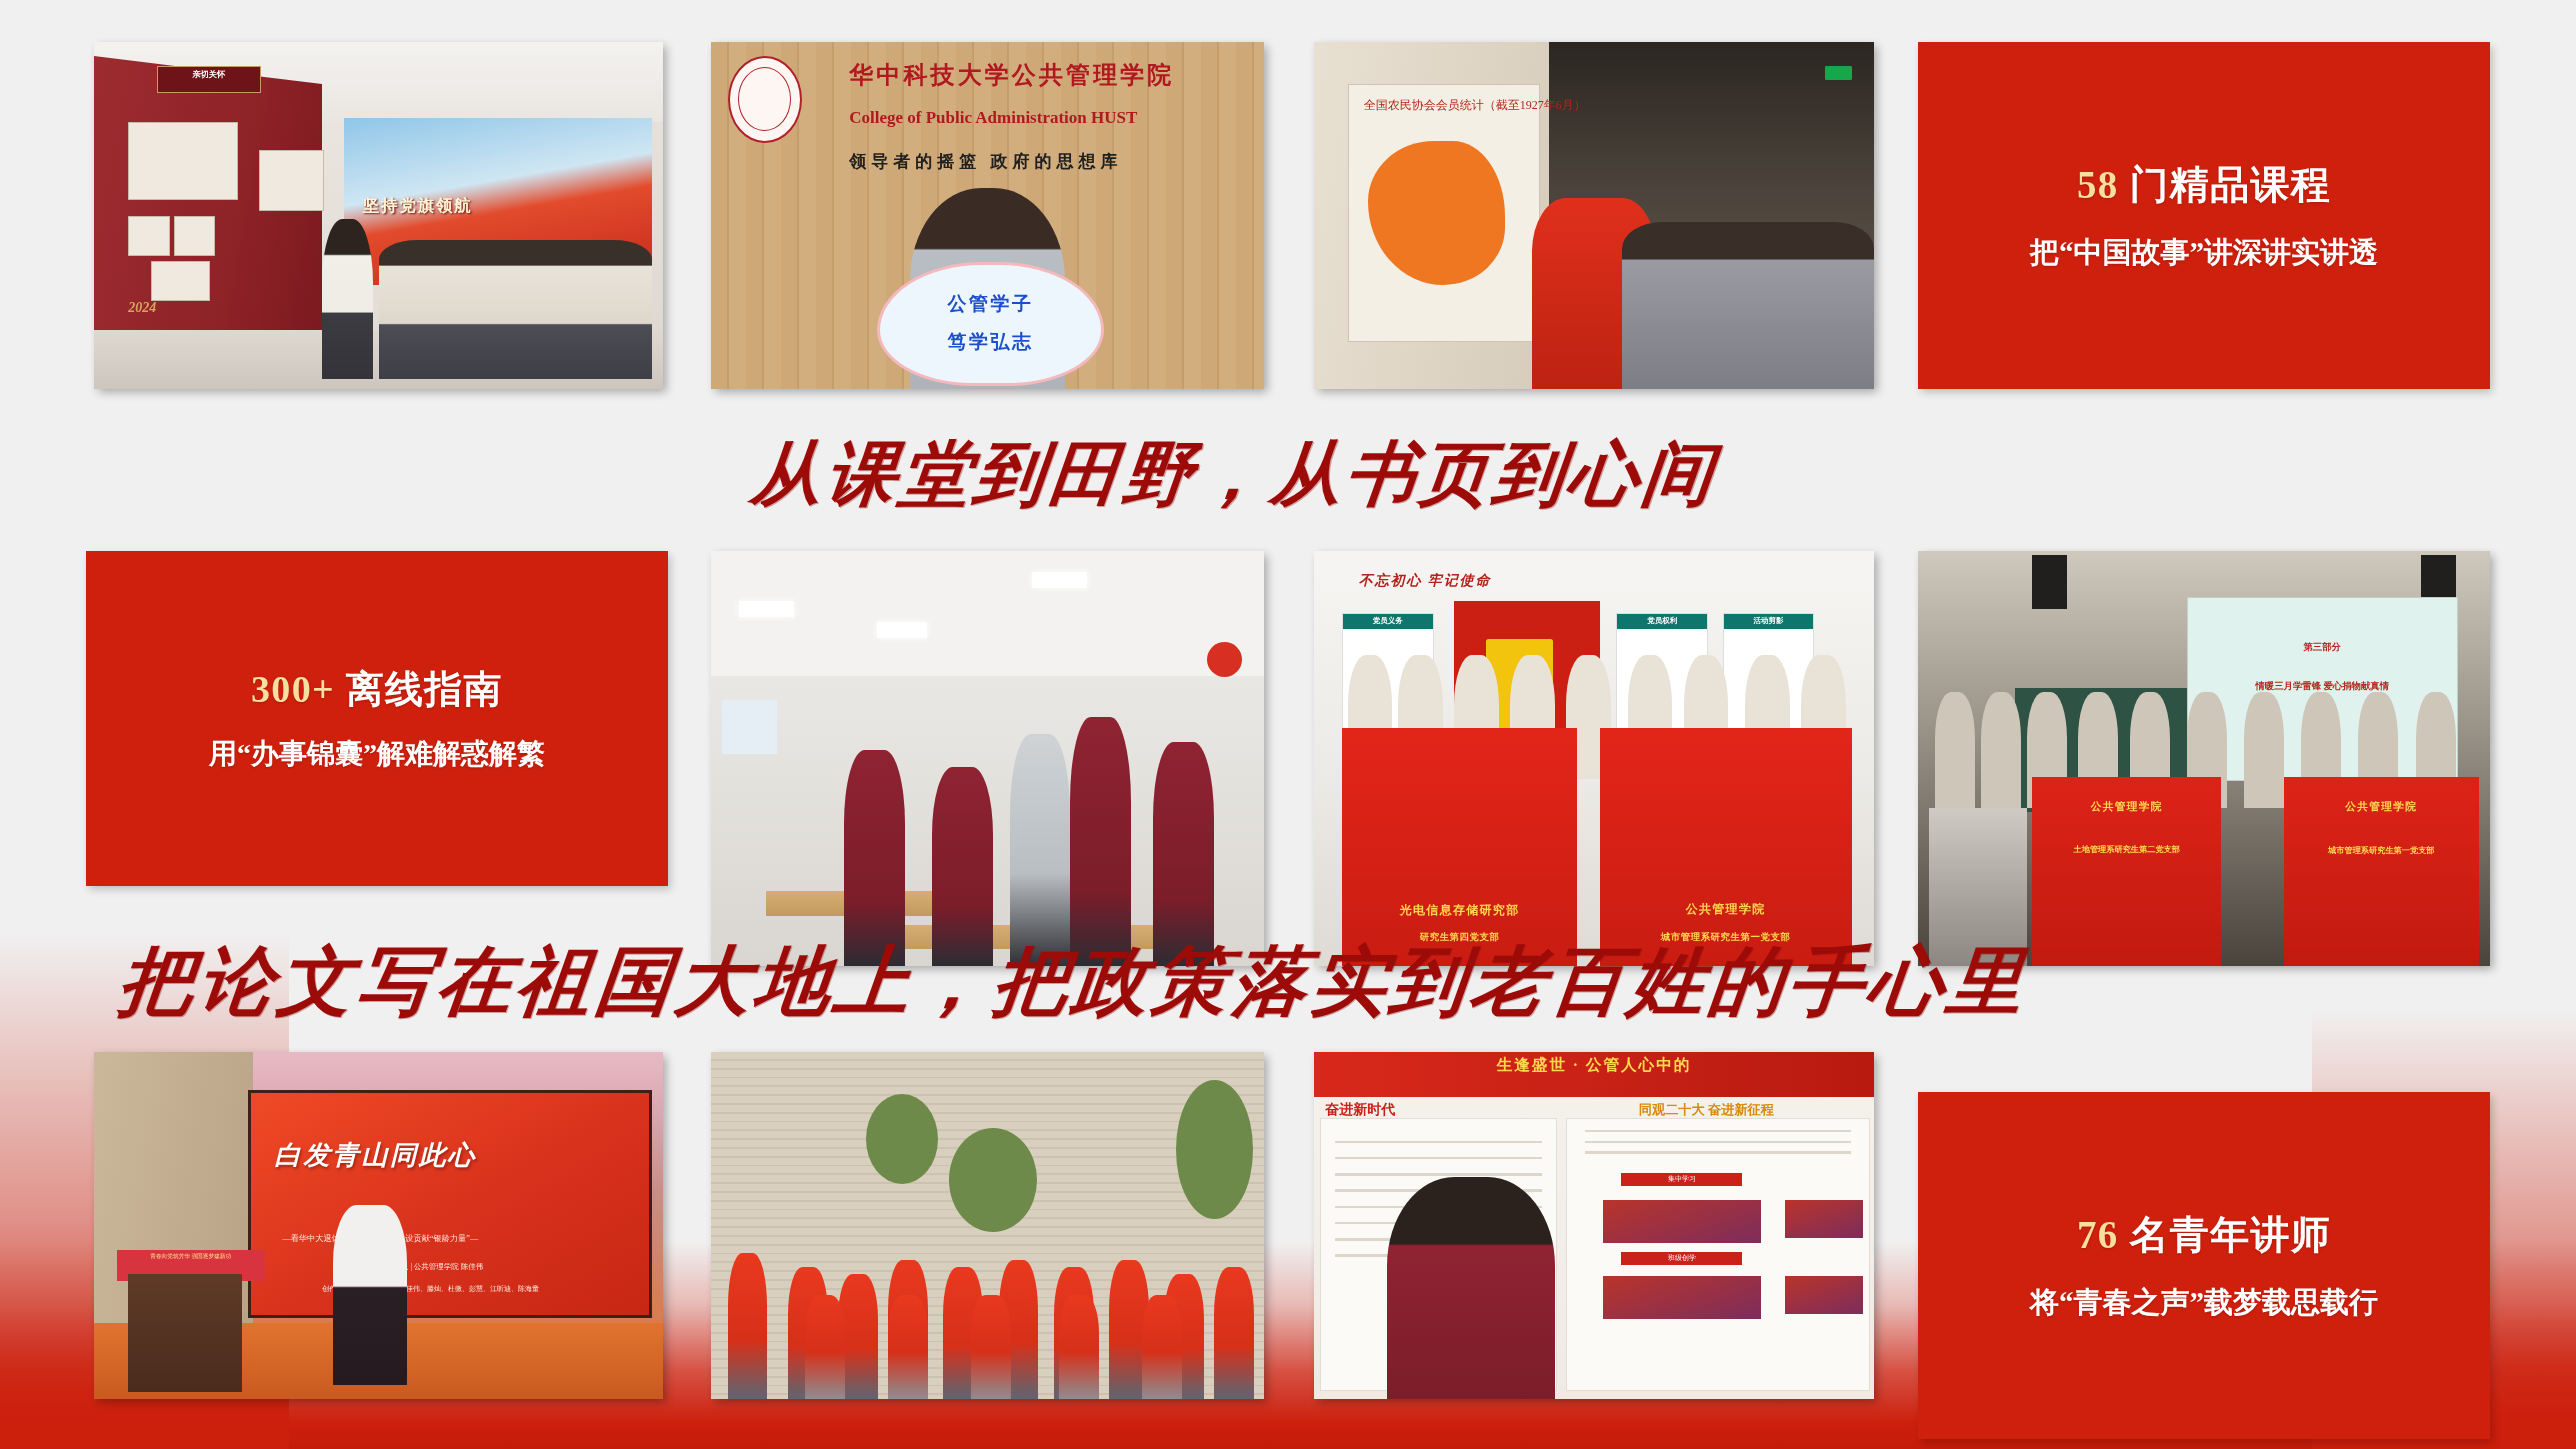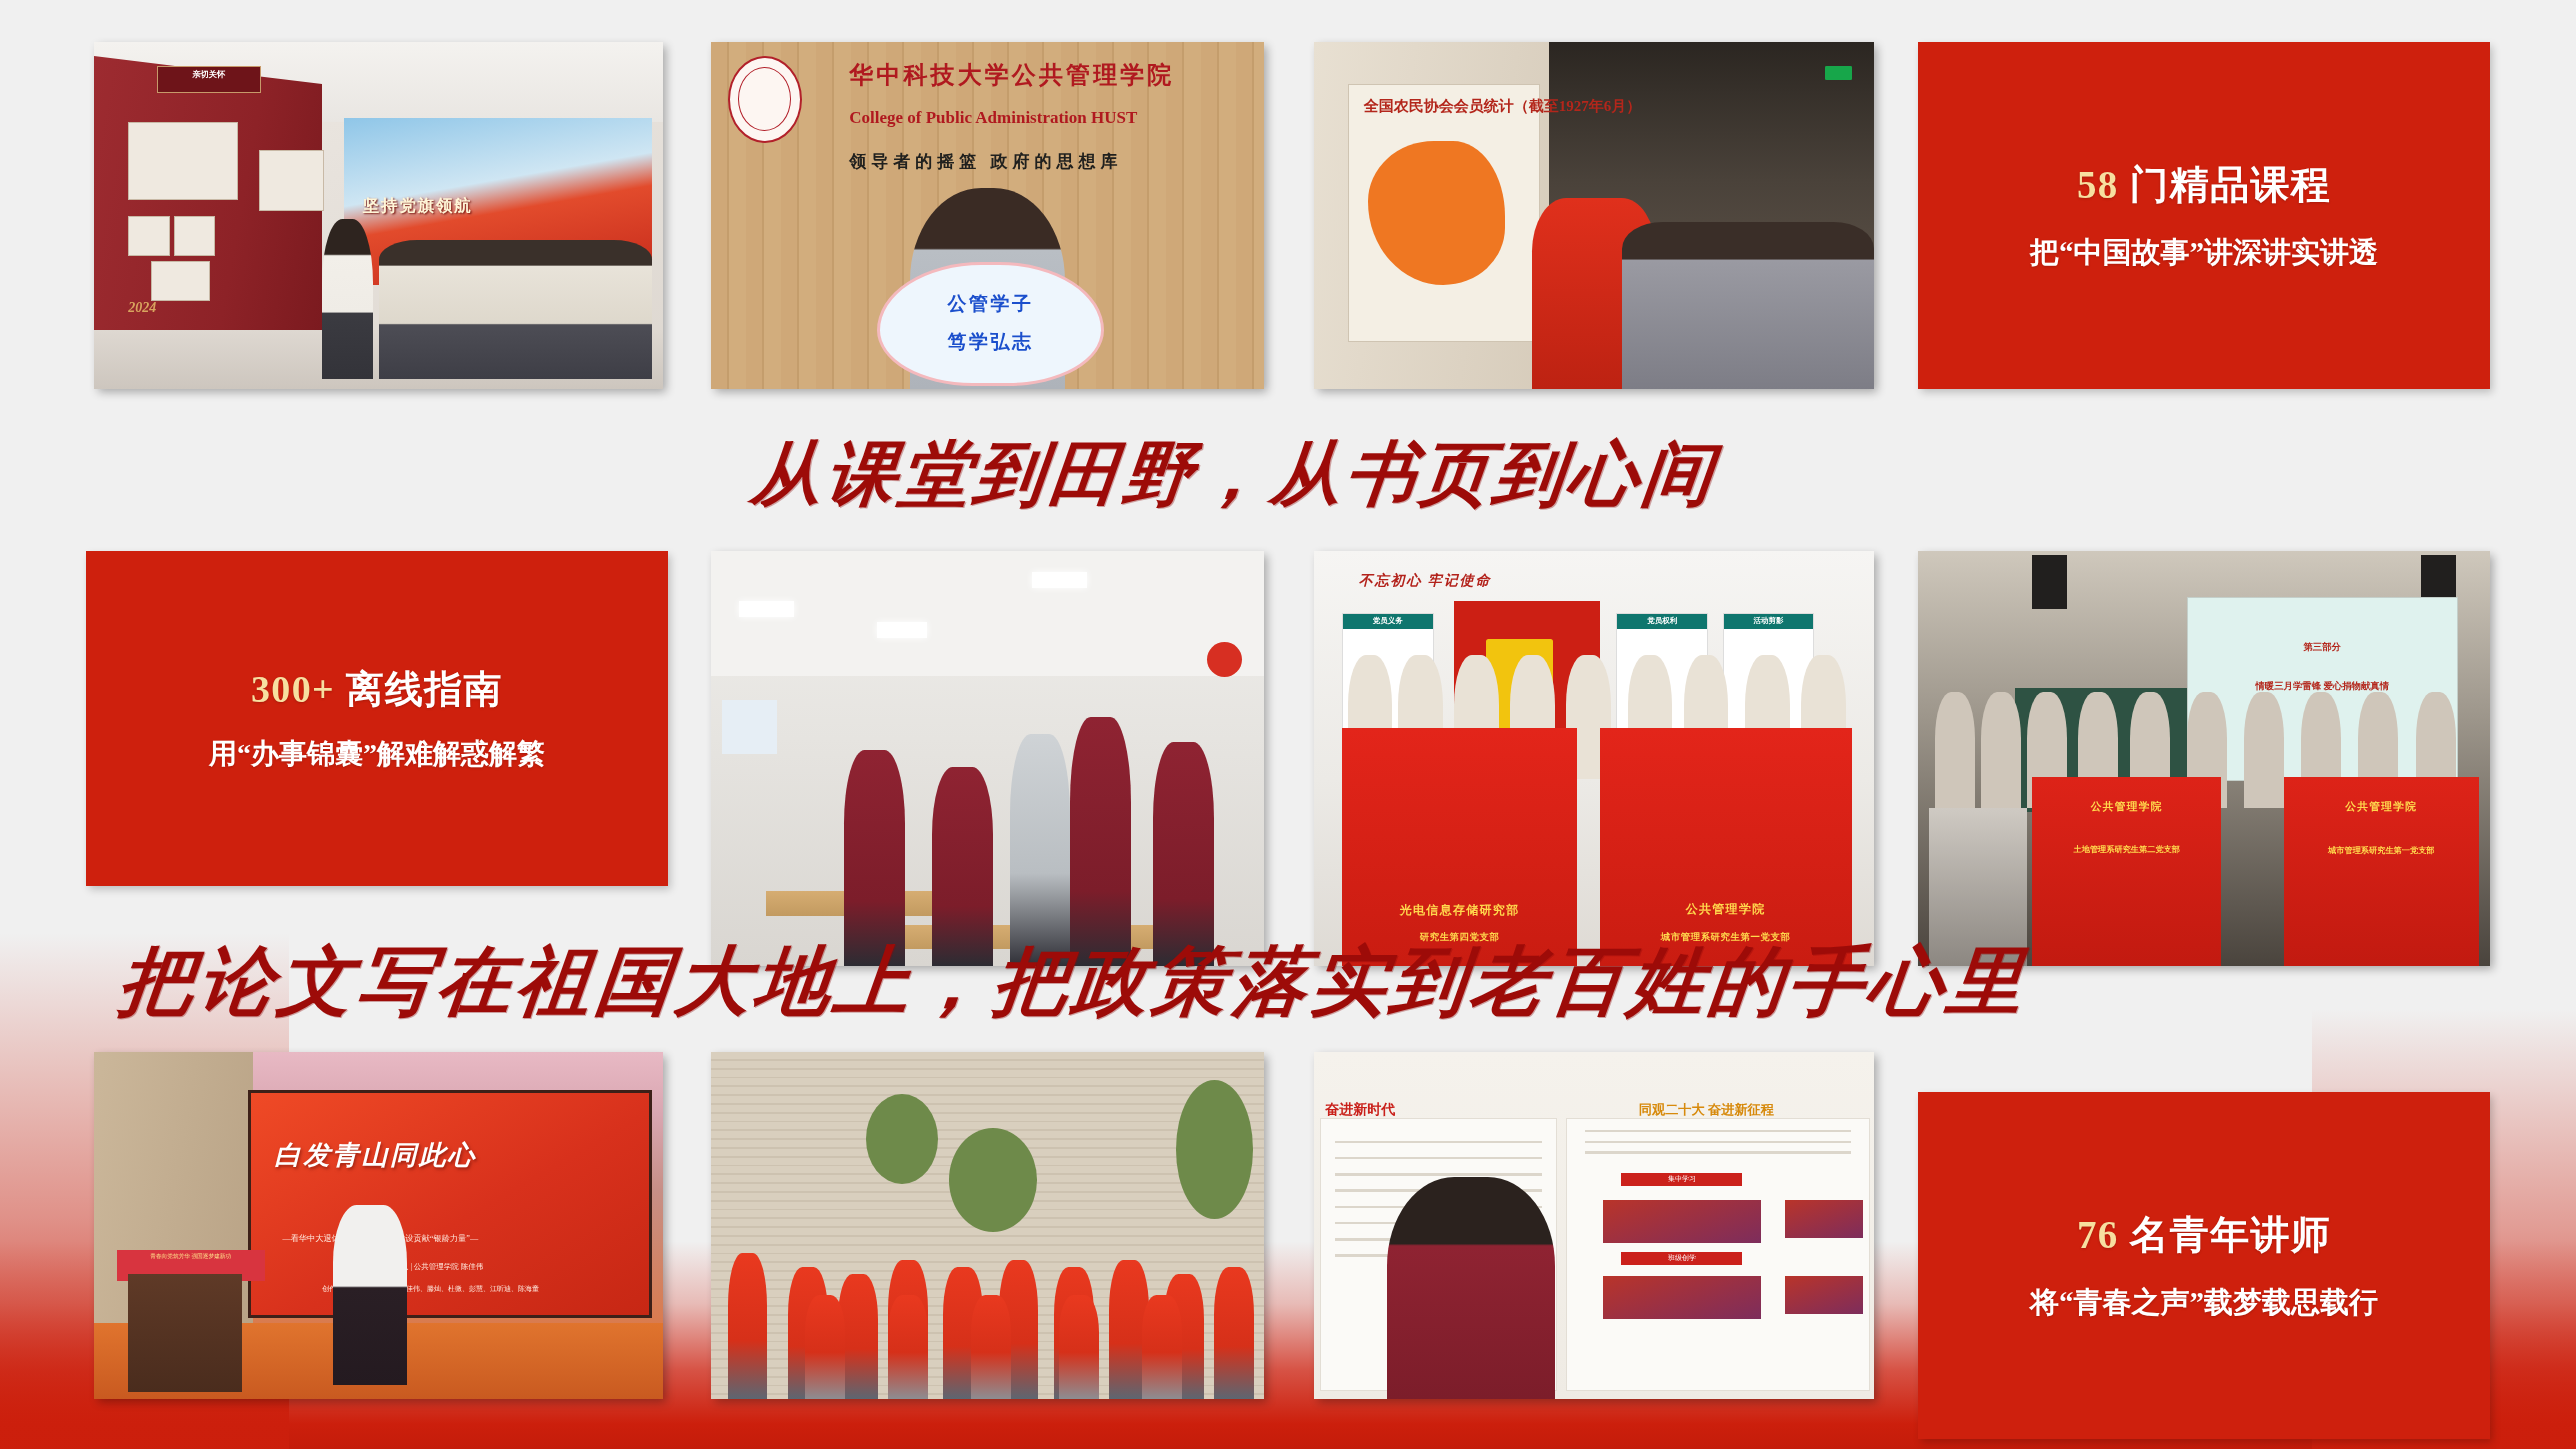--- a/index.html
+++ b/index.html
@@ -82,21 +82,21 @@
   .p2 .person{position:absolute;left:36%;bottom:0;width:28%;height:58%;
               background:linear-gradient(180deg,#3a2b24 0%,#3a2b24 30%,#b9bec4 31%,#aeb3ba 100%);border-radius:46% 46% 0 0;}
   .p2 .cloudsign{position:absolute;left:30%;bottom:1%;width:40%;height:34%;background:#eef6fd;border:3.1px solid #f4b9bd;border-radius:46% 46% 42% 42%/55% 55% 45% 45%;}
   .p2 .cloudsign b{position:absolute;left:0;right:0;text-align:center;color:#1b4fcc;font-size:19px;font-weight:700;letter-spacing:2.5px;}
   .p2 .cloudsign b.a{top:22%;} .p2 .cloudsign b.b{top:55%;}
 
   
   .p3{background:linear-gradient(120deg,#cfc3b0 0%,#c3b6a3 40%,#3a342f 100%);}
   .p3 .wallL{position:absolute;left:0;top:0;width:44%;height:100%;background:linear-gradient(100deg,#e8e0d2,#d6cbba);}
   .p3 .board{position:absolute;left:6%;top:12%;width:34%;height:74%;background:#f4efe4;border:0.6px solid #cfc4b2;}
-  .p3 .board .bt{position:absolute;left:8%;top:5%;color:#b3261b;font-size:15px;font-weight:700;white-space:nowrap;}
+  .p3 .board .bt{position:absolute;left:8%;top:5%;color:#b3261b;font-size:12px;font-weight:400;white-space:nowrap;}
   .p3 .mapblob{position:absolute;left:10%;top:22%;width:72%;height:56%;background:#ef7722;
                 border-radius:48% 38% 45% 55%/42% 52% 40% 58%;}
   .p3 .dark{position:absolute;right:0;top:0;width:58%;height:100%;background:linear-gradient(180deg,#2b2621 0%,#4a423a 40%,#6a5d51 100%);}
   .p3 .exit{position:absolute;right:4%;top:7%;width:26.4px;height:14px;background:#17a64a;border-radius:1.3px;}
   .p3 .redguide{position:absolute;left:39%;bottom:0;width:22%;height:55%;background:linear-gradient(180deg,#e0301c,#bd2212);border-radius:28% 28% 0 0;}
 
   
   .p4{background:linear-gradient(180deg,#f0efec 0%,#e6e4e0 45%,#d9d6d1 100%);}
   .p4 .ceil{position:absolute;left:0;top:0;width:100%;height:30%;background:#f3f2f0;}
   .p4 .lamp{position:absolute;background:#fff;box-shadow:0 0 7.5px #fff;}
@@ -360,20 +360,23 @@
     <div class="vest2" style="left:17%;"></div>
     <div class="vest2" style="left:32%;"></div>
     <div class="vest2" style="left:47%;"></div>
     <div class="vest2" style="left:63%;"></div>
     <div class="vest2" style="left:78%;"></div>
   </div>
 </div>
 
 <div class="tile" style="left:1314px;top:1052px;width:560px;height:347px;">
   <div class="ph p9">
+    <div class="tophdr">
+      <span>生逢盛世 · 公管人心中的</span>
+    </div>
     <div class="hl" style="left:2%;top:14%;font-size:14px;">奋进新时代</div>
     <div class="hl" style="left:58%;top:14%;font-size:13.2px;color:#d78a0c;">同观二十大  奋进新征程</div>
     <div class="col" style="left:1%;width:42%;">
       <div class="txtrow" style="top:8%;"></div>
       <div class="txtrow" style="top:14%;"></div>
       <div class="txtrow" style="top:20%;"></div>
       <div class="txtrow" style="top:26%;"></div>
       <div class="txtrow" style="top:32%;"></div>
       <div class="txtrow" style="top:38%;"></div>
       <div class="txtrow" style="top:44%;"></div>

